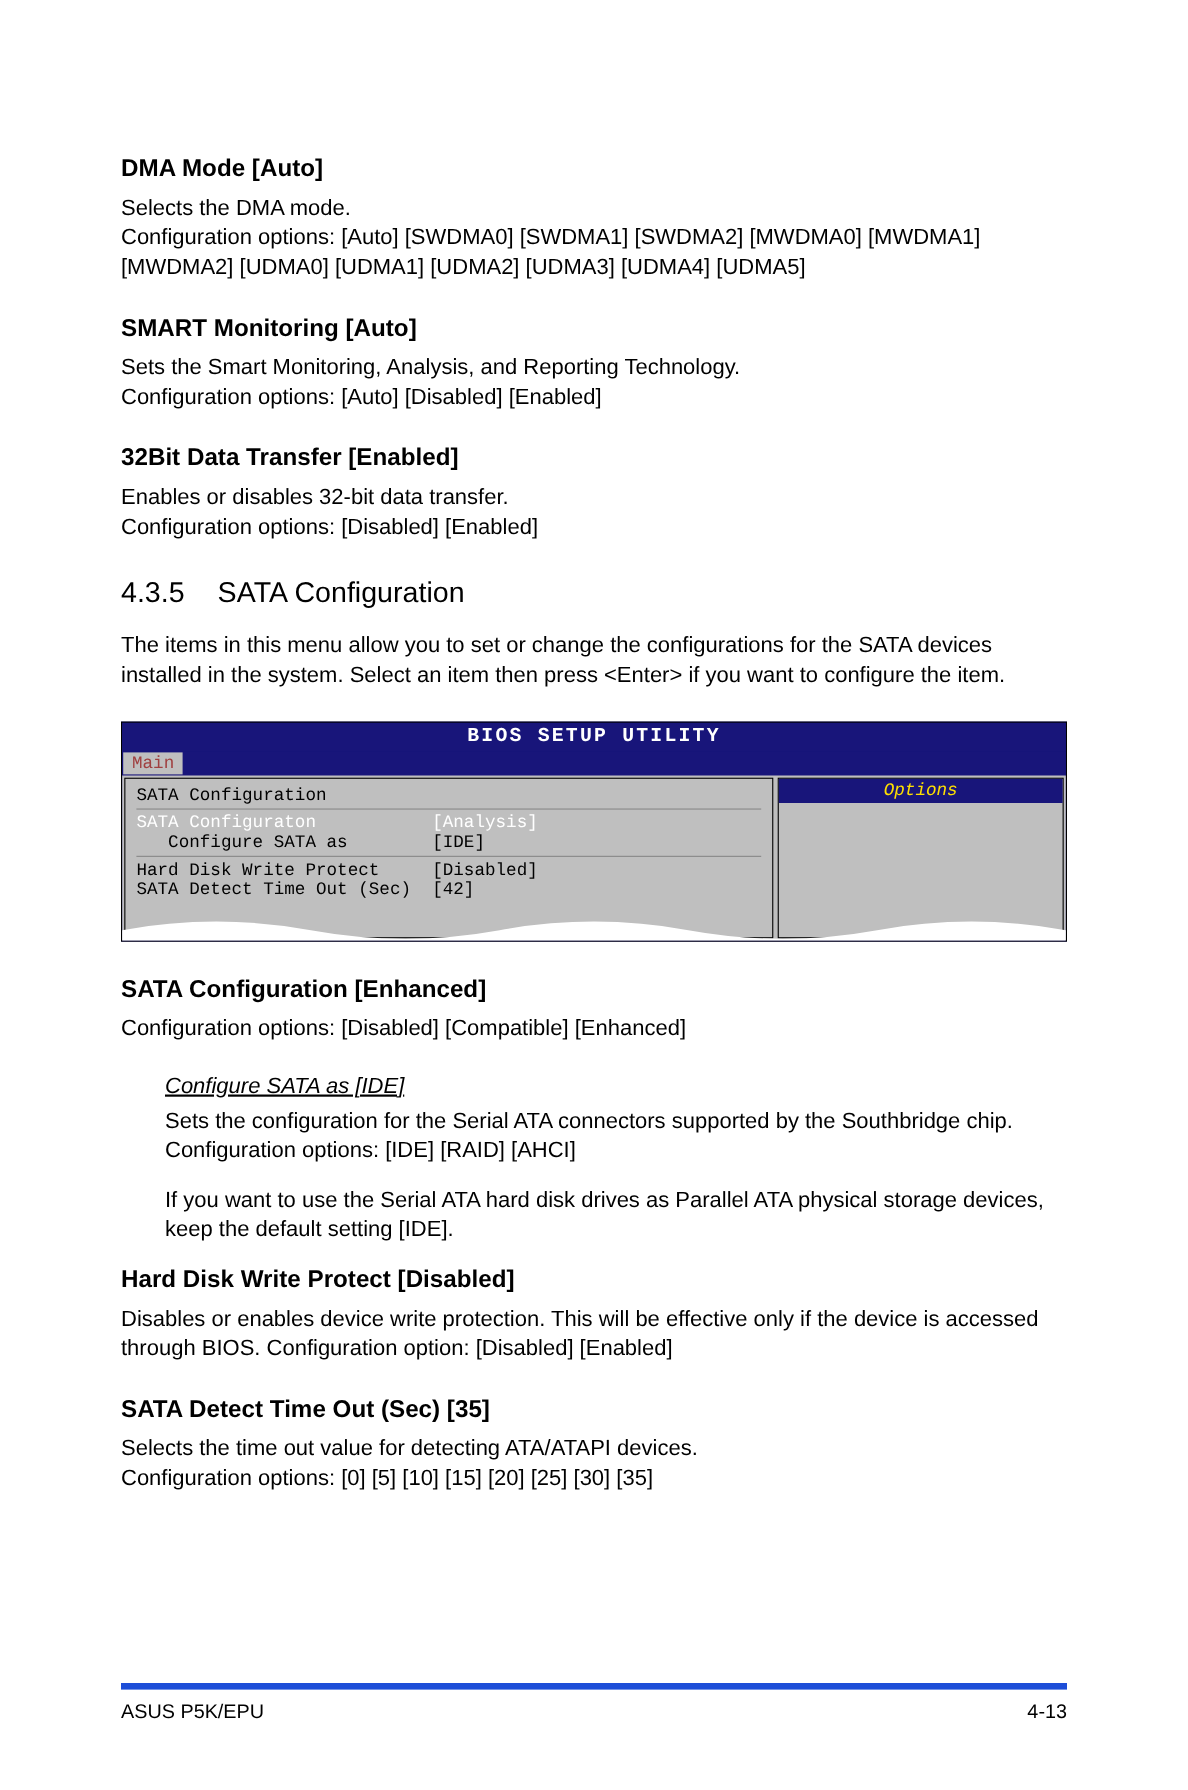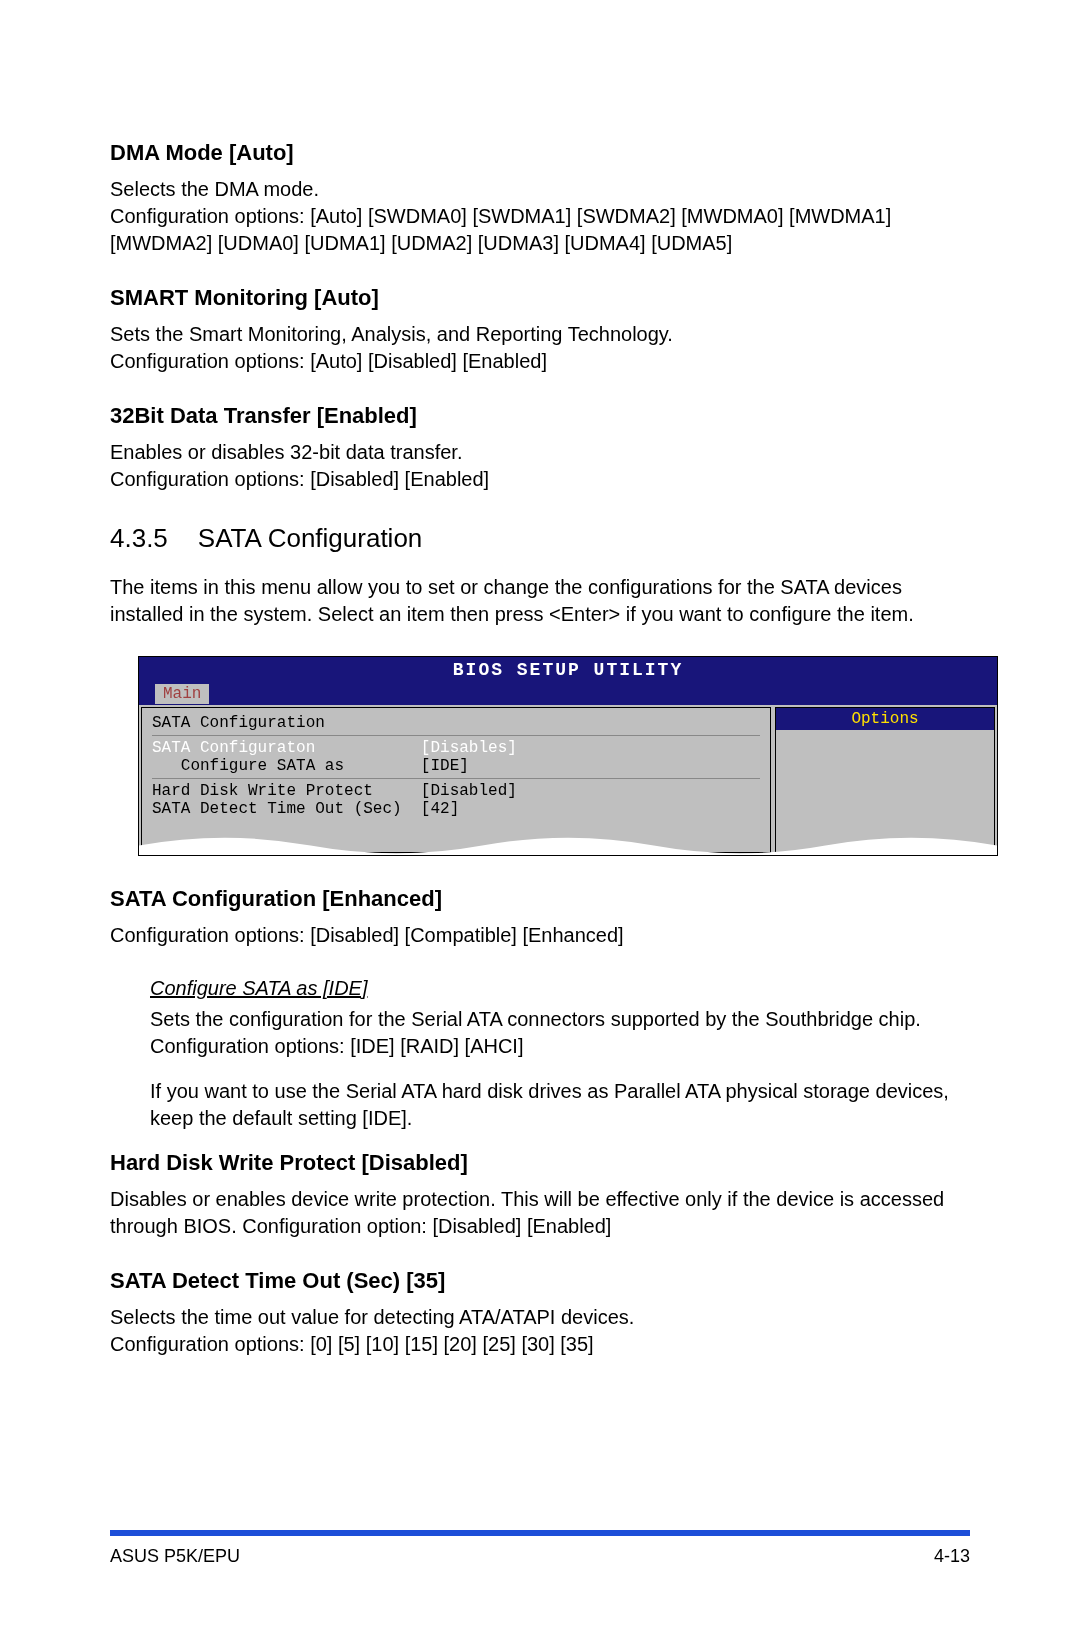--- a/index.html
+++ b/index.html
@@ -46,34 +46,33 @@
 
     
     .bios-box {
       width: 100%;
       border: 1px solid #000;
       background: #18157a;
       margin-top: 18px;
       margin-bottom: 30px;
       font-family: "Courier New", monospace;
       overflow: hidden;
-      margin-left: 28px;
     }
     .bios-title {
       color: #ffffff;
       background: #18157a;
       text-align: center;
       font-weight: bold;
       font-size: 18px;
       padding: 3px 0 3px 0;
       letter-spacing: 2px;
     }
     .bios-tabs {
       background: #18157a;
-      padding: 2px 16px;
+      padding: 2px 1px;
     }
     .bios-tab {
       background: #bfbfbf;
       color: #a04040;
       padding: 1px 8px;
       font-size: 16px;
       font-weight: normal;
     }
     .bios-body {
       display: flex;
@@ -83,25 +82,26 @@
     }
     .bios-left {
       flex: 1;
       border: 1px solid #000;
       margin: 2px;
       padding: 6px 10px;
       font-size: 16px;
       overflow: hidden;
     }
     .bios-right {
-      width: 220px;
+      width: 260px;
       border: 1px solid #000;
       margin: 2px;
       padding: 0;
       font-size: 16px;
+      font-style: italic;
     }
     .bios-options-header {
       background: #18157a;
       color: #ffe000;
       text-align: center;
       padding: 2px 0;
     }
     .bios-options-list {
       padding: 6px 10px;
       color: #18157a;
@@ -152,21 +152,21 @@
 
 <div class="bios-box">
   <div class="bios-title">BIOS SETUP UTILITY</div>
   <div class="bios-tabs">
     <span class="bios-tab">Main</span>
   </div>
   <div class="bios-body">
     <div class="bios-left">
       <div class="bios-row">SATA Configuration</div>
       <div class="bios-row-sep"></div>
-      <div class="bios-row bios-highlight"><span>SATA Configuraton</span>           <span>[Disables]</span></div>
+      <div class="bios-row bios-highlight"><span>SATA Configuraton</span>           <span>[Analysis]</span></div>
       <div class="bios-row"><span>   Configure SATA as</span>        <span>[IDE]</span></div>
       <div class="bios-row-sep"></div>
       <div class="bios-row"><span>Hard Disk Write Protect</span>     <span>[Disabled]</span></div>
       <div class="bios-row"><span>SATA Detect Time Out (Sec)</span>  <span>[42]</span></div>
     </div>
     <div class="bios-right">
       <div class="bios-options-header">Options</div>
     </div>
     <div class="bios-wave">
       <svg viewBox="0 0 100 10" preserveAspectRatio="none">

